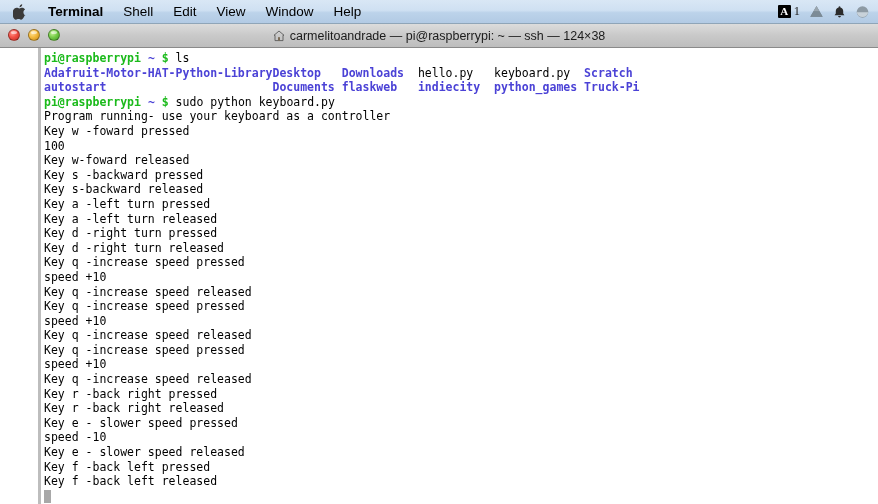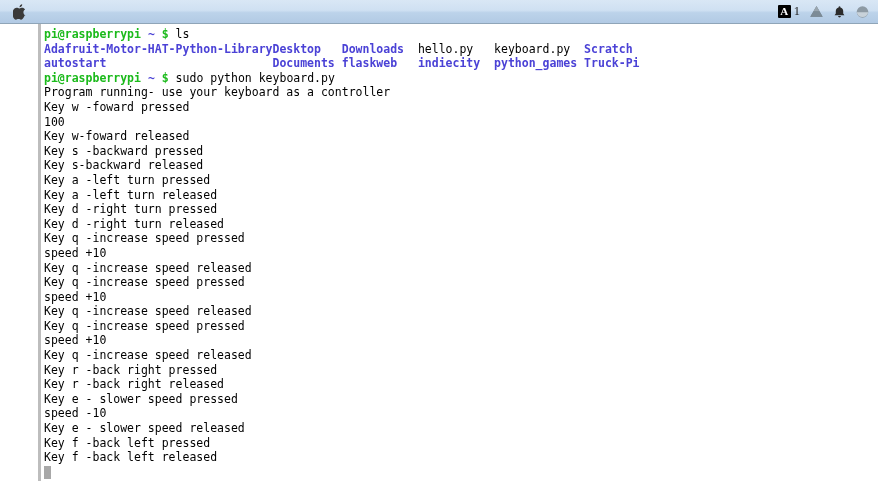--- a/index.html
+++ b/index.html
@@ -170,20 +170,28 @@
 </head>
 <body>
 
 <div class="menubar">
   <div class="apple">
     <svg width="14" height="16" viewBox="0 0 14 16" aria-hidden="true">
       <path d="M9.2 0.2c-0.7 0.05-1.5 0.5-2 1.05-0.45 0.5-0.8 1.25-0.67 1.98 0.77 0.03 1.55-0.4 2.02-0.96 0.45-0.53 0.76-1.26 0.65-2.07z" fill="#3a3a3a"></path>
       <path d="M11.6 11.6c-0.35 0.8-0.52 1.16-0.97 1.87-0.63 0.99-1.52 2.22-2.62 2.23-0.98 0.01-1.23-0.63-2.56-0.62-1.33 0.01-1.6 0.63-2.58 0.62-1.1-0.01-1.94-1.12-2.57-2.11C-0.46 10.8-0.65 7.55 0.43 5.82c0.77-1.23 1.98-1.95 3.12-1.95 1.16 0 1.89 0.64 2.85 0.64 0.93 0 1.5-0.64 2.84-0.64 1.01 0 2.09 0.56 2.85 1.52-2.5 1.38-2.1 4.98 0.51 6.21z" fill="#3a3a3a"></path>
     </svg>
   </div>
+  <div class="menu-items">
+    <div class="menu-item app-name">Terminal</div>
+    <div class="menu-item">Shell</div>
+    <div class="menu-item">Edit</div>
+    <div class="menu-item">View</div>
+    <div class="menu-item">Window</div>
+    <div class="menu-item">Help</div>
+  </div>
   <div class="spacer"></div>
   <div class="status-items">
     <div class="status-item">
       <span class="kbd-badge">A</span>
       <span class="kbd-num">1</span>
     </div>
     <div class="status-item">
       <svg width="15" height="14" viewBox="0 0 16 15" aria-hidden="true">
         <path d="M8 1.2 L14.6 12.6 L1.4 12.6 Z" fill="#6d7b86"></path>
         <path d="M8 1.2 L11.3 6.9 L4.7 6.9 Z" fill="#9aa6af"></path>
@@ -200,18 +208,34 @@
       <svg width="15" height="14" viewBox="0 0 16 14" aria-hidden="true">
         <circle cx="8" cy="7" r="6.2" fill="#8d9aa4"></circle>
         <path d="M1.9 7.3 A6.2 6.2 0 0 0 14.1 7.3 Z" fill="#c8d2da"></path>
       </svg>
     </div>
   </div>
 </div>
 
 <div class="window">
 
+  <div class="titlebar">
+    <div class="lights">
+      <div class="light red"></div>
+      <div class="light yellow"></div>
+      <div class="light green"></div>
+    </div>
+    <div class="title-center">
+      <span class="home-icon">
+        <svg width="12" height="12" viewBox="0 0 12 12" aria-hidden="true">
+          <path d="M6 1 L11 5.3 L10 5.3 L10 10.6 L2 10.6 L2 5.3 L1 5.3 Z" fill="none" stroke="#5a5a5a" stroke-width="0.9"></path>
+          <rect x="5" y="7.2" width="2" height="3.4" fill="#7a6a55"></rect>
+        </svg>
+      </span>
+      <span>carmelitoandrade — pi@raspberrypi: ~ — ssh — 124×38</span>
+    </div>
+  </div>
 
   <div class="term">
     <div class="term-lines" id="term-lines"><div class="line"><span class="c-green">pi@raspberrypi</span><span> </span><span class="c-blue">~</span><span> </span><span class="c-green">$</span><span class="c-white"> ls</span></div><div class="line"><span class="c-blue">Adafruit-Motor-HAT-Python-Library</span><span class="c-blue">Desktop</span><span>   </span><span class="c-blue">Downloads</span><span>  </span><span class="c-white">hello.py</span><span>   </span><span class="c-white">keyboard.py</span><span>  </span><span class="c-blue">Scratch</span></div><div class="line"><span class="c-blue">autostart</span><span>                        </span><span class="c-blue">Documents</span><span> </span><span class="c-blue">flaskweb</span><span>   </span><span class="c-blue">indiecity</span><span>  </span><span class="c-blue">python_games</span><span> </span><span class="c-blue">Truck-Pi</span></div><div class="line"><span class="c-green">pi@raspberrypi</span><span> </span><span class="c-blue">~</span><span> </span><span class="c-green">$</span><span class="c-white"> sudo python keyboard.py</span></div><div class="line"><span class="c-white">Program running- use your keyboard as a controller</span></div><div class="line"><span class="c-white">Key w -foward pressed</span></div><div class="line"><span class="c-white">100</span></div><div class="line"><span class="c-white">Key w-foward released</span></div><div class="line"><span class="c-white">Key s -backward pressed</span></div><div class="line"><span class="c-white">Key s-backward released</span></div><div class="line"><span class="c-white">Key a -left turn pressed</span></div><div class="line"><span class="c-white">Key a -left turn released</span></div><div class="line"><span class="c-white">Key d -right turn pressed</span></div><div class="line"><span class="c-white">Key d -right turn released</span></div><div class="line"><span class="c-white">Key q -increase speed pressed</span></div><div class="line"><span class="c-white">speed +10</span></div><div class="line"><span class="c-white">Key q -increase speed released</span></div><div class="line"><span class="c-white">Key q -increase speed pressed</span></div><div class="line"><span class="c-white">speed +10</span></div><div class="line"><span class="c-white">Key q -increase speed released</span></div><div class="line"><span class="c-white">Key q -increase speed pressed</span></div><div class="line"><span class="c-white">speed +10</span></div><div class="line"><span class="c-white">Key q -increase speed released</span></div><div class="line"><span class="c-white">Key r -back right pressed</span></div><div class="line"><span class="c-white">Key r -back right released</span></div><div class="line"><span class="c-white">Key e - slower speed pressed</span></div><div class="line"><span class="c-white">speed -10</span></div><div class="line"><span class="c-white">Key e - slower speed released</span></div><div class="line"><span class="c-white">Key f -back left pressed</span></div><div class="line"><span class="c-white">Key f -back left released</span></div><div class="line cursor-line"><span class="cursor"></span></div></div>
   </div>
 
 </div>
 
 </body></html>

